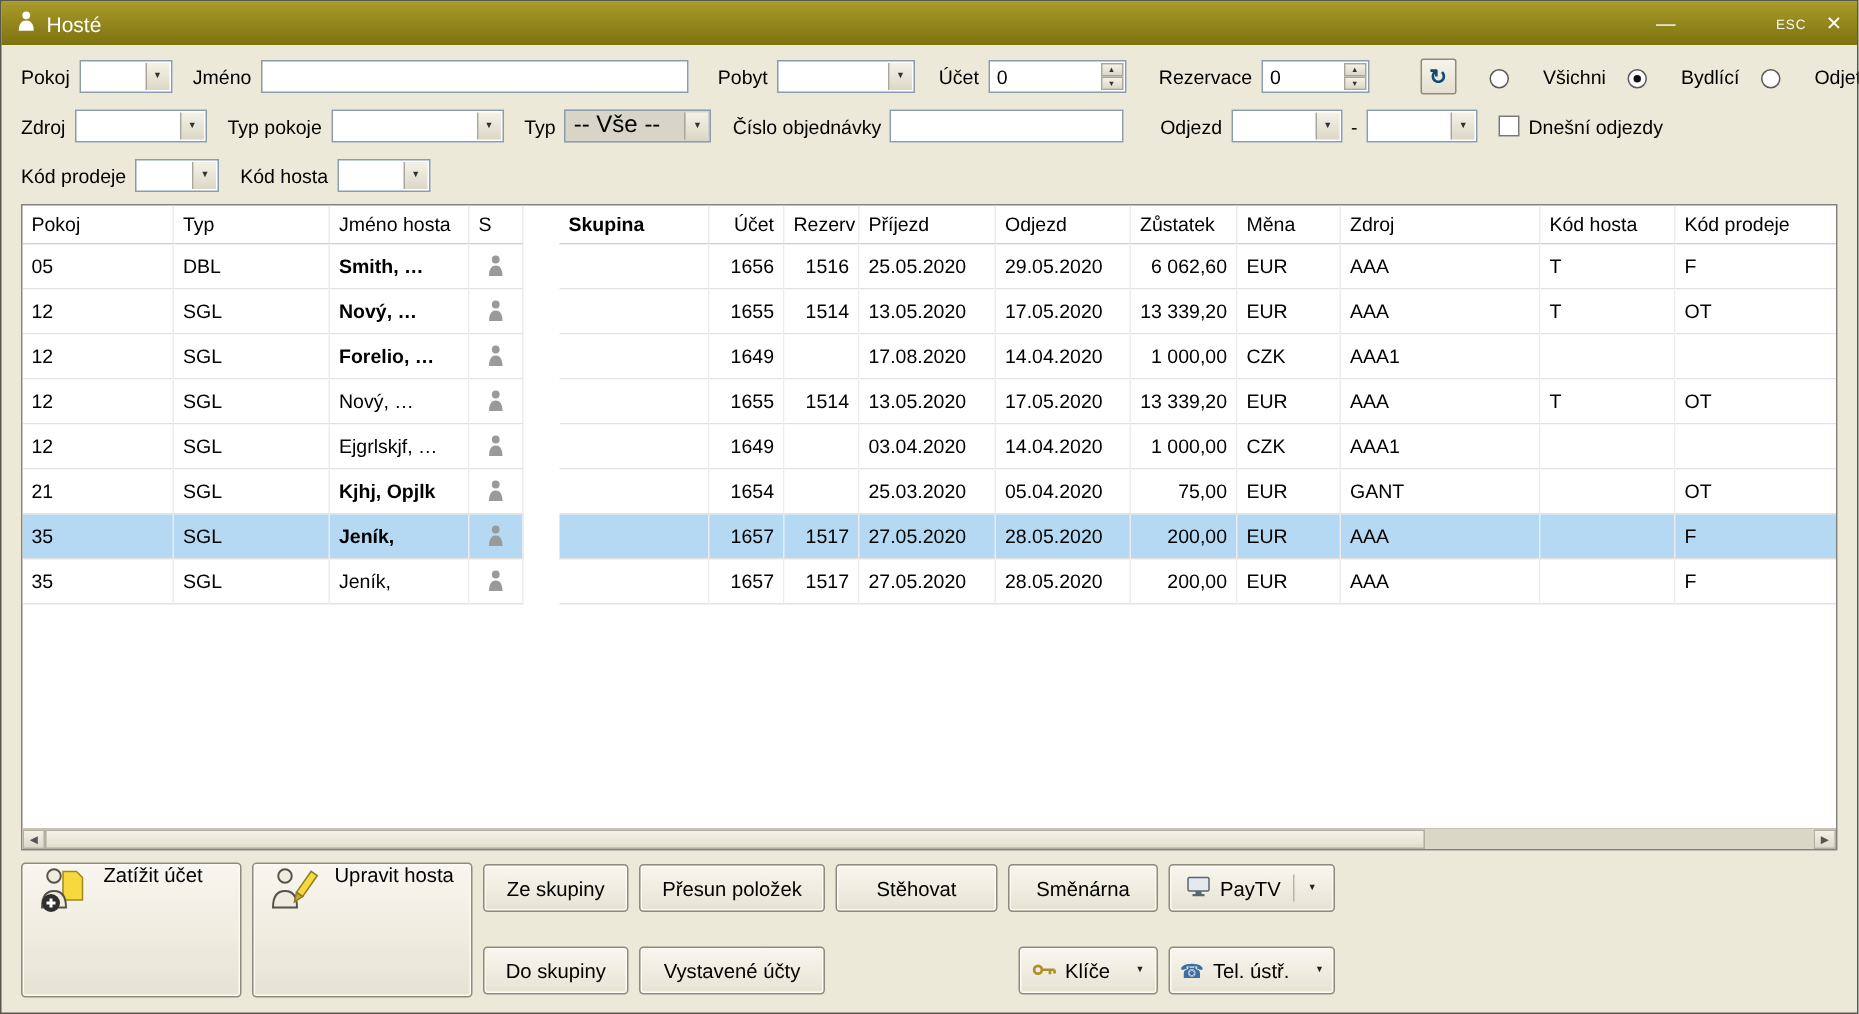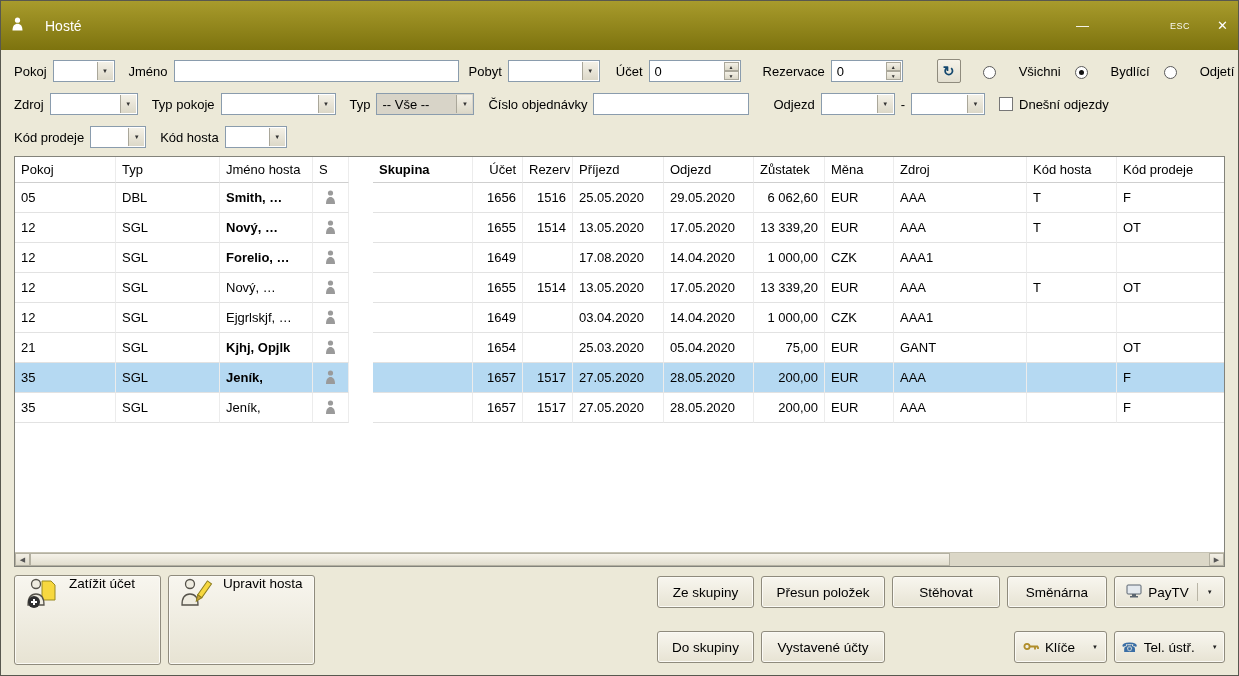--- a/index.html
+++ b/index.html
@@ -5,46 +5,46 @@
   :root{
     --titlebar-top:#a89b2c; --titlebar-bottom:#7d730e; --background:#ece9d8;
     --selection:#b5d9f2; --annotation:#e0161f; --accent-blue:#cfe3f6;
   }
   *{margin:0;padding:0;box-sizing:border-box;}
   html,body{width:1239px;height:676px;}
   body{font-family:"Liberation Sans",sans-serif;font-size:13px;color:#000;background:#808080;overflow:hidden;}
   .window{width:1239px;height:676px;display:flex;flex-direction:column;background:var(--background);border:1px solid #58584f;}
 
   
-  .titlebar{flex:0 0 26px;background:linear-gradient(var(--titlebar-top),var(--titlebar-bottom));display:flex;align-items:center;gap:21px;padding:16px 10px;color:#fff;justify-content:center;}
+  .titlebar{flex:0 0 26px;background:linear-gradient(var(--titlebar-top),var(--titlebar-bottom));display:flex;align-items:center;gap:7px;padding:6px 10px;color:#fff;justify-content:center;}
   .title{font-size:14px;}
   .spacer{flex:1;}
   .win-min{font-size:13px;margin-right:60px;}
   .win-esc{font-size:9px;letter-spacing:.5px;opacity:.95;}
   .win-close{font-size:13px;margin-left:6px;}
 
   
   .filters{padding:8px 13px 6px;display:flex;flex-direction:column;gap:7px;}
   .frow{display:flex;align-items:center;gap:6px;height:26px;}
   .lbl{white-space:nowrap;}
   .combo{height:22px;background:#fff;border:1px solid #8a9cad;display:inline-flex;align-items:center;position:relative;padding:0 18px 0 5px;flex:0 0 auto;}
   .combo.gray{background:#d8d4c8;}
-  .combo-value{font-size:13px;white-space:nowrap;overflow:hidden;}
+  .combo-value{font-size:16px;white-space:nowrap;overflow:hidden;}
   .combo-btn{position:absolute;top:1px;right:1px;bottom:1px;width:16px;background:linear-gradient(#f4f1e7,#dcd8c8);border-left:1px solid #aaa79a;display:flex;align-items:center;justify-content:center;font-size:6px;color:#333;}
   .textfield{height:22px;border:1px solid #8a9cad;background:#fff;font:inherit;padding:0 5px;outline:none;flex:0 0 auto;}
   .spinner{height:22px;border:1px solid #8a9cad;background:#fff;display:inline-flex;align-items:center;position:relative;padding:0 20px 0 5px;flex:0 0 auto;}
   .spin-btns{position:absolute;right:1px;top:1px;bottom:1px;width:15px;display:flex;flex-direction:column;}
   .spin-up,.spin-down{flex:1;background:linear-gradient(#f4f1e7,#dcd8c8);border:1px solid #aaa79a;display:flex;align-items:center;justify-content:center;font-size:5px;color:#333;}
   .tool-btn{width:24px;height:24px;background:linear-gradient(#f6f3ea,#e3dfd0);border:1px solid #8f8b7d;border-radius:2px;display:flex;align-items:center;justify-content:center;font-size:14px;font-weight:bold;color:#13476e;flex:0 0 auto;}
   .radio-item{display:inline-flex;align-items:flex-end;gap:23px;flex:0 0 auto;}
   .radio{width:13px;height:13px;border:1px solid #5a5a5a;border-radius:50%;background:#fff;position:relative;}
   .radio.checked::after{content:"";position:absolute;left:3px;top:3px;width:5px;height:5px;border-radius:50%;background:#111;}
   .plus-btn{width:25px;height:26px;background:var(--accent-blue);border:1px solid #70a0cc;border-radius:2px;font-size:15px;display:flex;align-items:center;justify-content:center;margin-left:auto;flex:0 0 auto;}
   .checkbox{width:14px;height:14px;background:#fff;border:1px solid #777;flex:0 0 auto;}
-  .ml8{margin-left:8px;} .ml10{margin-left:10px;} .ml14{margin-left:4px;} .ml16{margin-left:16px;} .ml18{margin-left:18px;} .ml28{margin-left:28px;}
+  .ml8{margin-left:8px;} .ml10{margin-left:10px;} .ml14{margin-left:14px;} .ml16{margin-left:16px;} .ml18{margin-left:18px;} .ml28{margin-left:28px;}
 
   
   .table-wrap{margin:0 13px;flex:1;min-height:0;background:#fff;border:1px solid #83837b;display:flex;flex-direction:column;overflow:hidden;}
   .thead{display:flex;flex:0 0 26px;align-items:stretch;}
   .th{display:flex;align-items:center;padding:0 6px;border-right:1px solid #ececec;border-bottom:1px solid #cfcfcf;white-space:nowrap;overflow:hidden;flex:0 0 auto;}
   .th.bold{font-weight:bold;}
   .tbody{flex:1;display:flex;flex-direction:column;overflow:hidden;}
   .tr{display:flex;flex:0 0 30px;}
   .td{display:flex;align-items:center;padding:0 6px;border-right:1px solid #ececec;border-bottom:1px solid #e2e2e2;white-space:nowrap;overflow:hidden;background:#fff;flex:0 0 auto;}
   .tr.selected .td{background:var(--selection);}
@@ -57,21 +57,21 @@
   .hscroll{flex:0 0 14px;display:flex;background:#e9e6da;border-top:1px solid #c6c3b4;margin-top:auto;}
   .scroll-btn{width:15px;display:flex;align-items:center;justify-content:center;font-size:7px;color:#555;background:linear-gradient(#f3f0e6,#ddd9c9);border:1px solid #b3b0a1;}
   .scroll-track{flex:1;position:relative;background:#dbd7c7;}
   .scroll-thumb{position:absolute;left:0;top:0;bottom:0;width:78%;background:linear-gradient(#f5f2e9,#e2dece);border:1px solid #b3b0a1;}
 
   
   .actions{flex:0 0 108px;display:flex;gap:7px;padding:8px 13px 10px;}
   button{font:inherit;cursor:default;}
   .big-btn{width:147px;display:flex;align-items:flex-start;gap:9px;padding:0 9px;background:linear-gradient(#f8f6ef,#e7e3d3);border:1px solid #8f8b7d;border-radius:3px;font-size:13.5px;text-align:left;box-shadow:inset 0 0 0 1px #fbfaf5;}
   .big-label{white-space:nowrap;}
-  .small-grid{flex:1;display:flex;gap:7px;min-width:0;justify-content:flex-end;}
+  .small-grid{flex:1;display:flex;gap:7px;min-width:0;}
   .btn-col{display:flex;flex-direction:column;justify-content:space-between;padding:1px 0 2px;flex:0 0 auto;}
   .btn-col.grow{flex:1 1 auto;min-width:0;}
   .btn{height:32px;background:linear-gradient(#f8f6ef,#e7e3d3);border:1px solid #8f8b7d;border-radius:3px;font-size:13.5px;display:flex;align-items:center;justify-content:center;gap:6px;padding:0 8px;box-shadow:inset 0 0 0 1px #fbfaf5;white-space:nowrap;}
   .w97{width:97px;} .w124{width:124px;} .w108{width:108px;} .w100{width:100px;} .w111{width:111px;} .w93{width:93px;} .w70{width:70px;} .w60{width:60px;}
   .align-end{display:flex;justify-content:flex-end;}
   .pair{display:flex;gap:14px;justify-content:flex-end;}
   .dd{font-size:6px;color:#222;margin-left:3px;}
   .icon-sep{width:1px;height:18px;background:#b9b5a6;margin-left:2px;}
   .rel{position:relative;}
   .red-ellipse{position:absolute;left:-12px;right:-12px;top:-14px;bottom:-9px;border:3px solid var(--annotation);border-radius:50%;pointer-events:none;transform:rotate(-2deg);}

